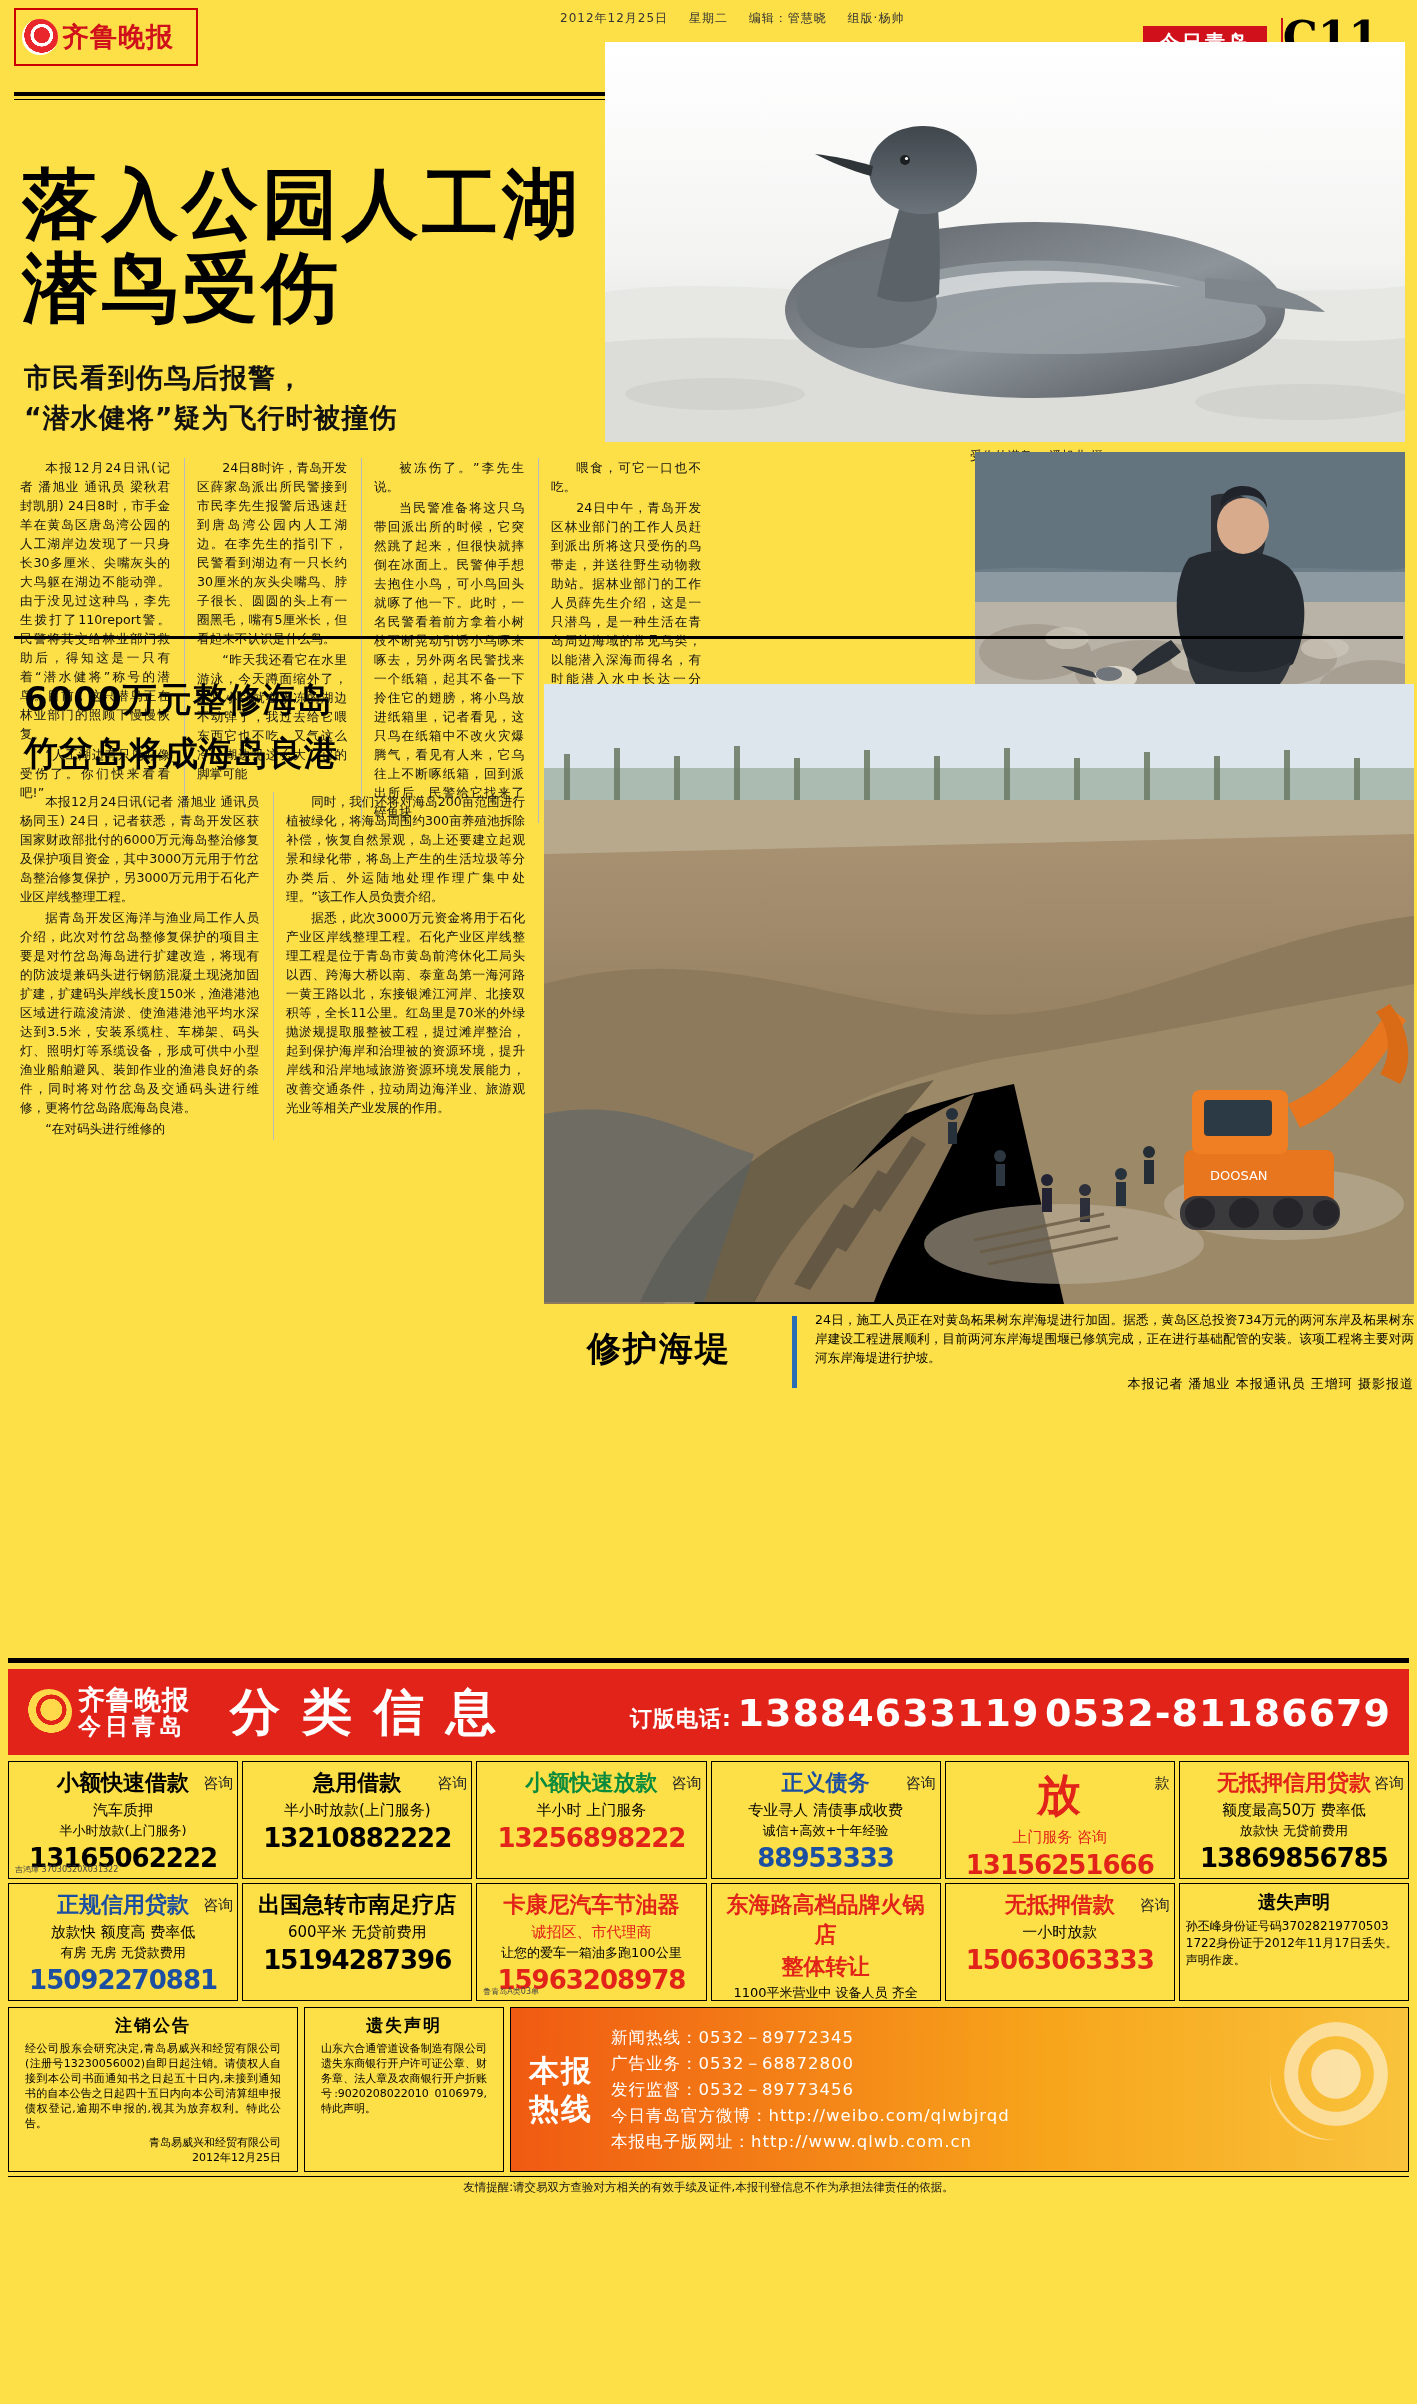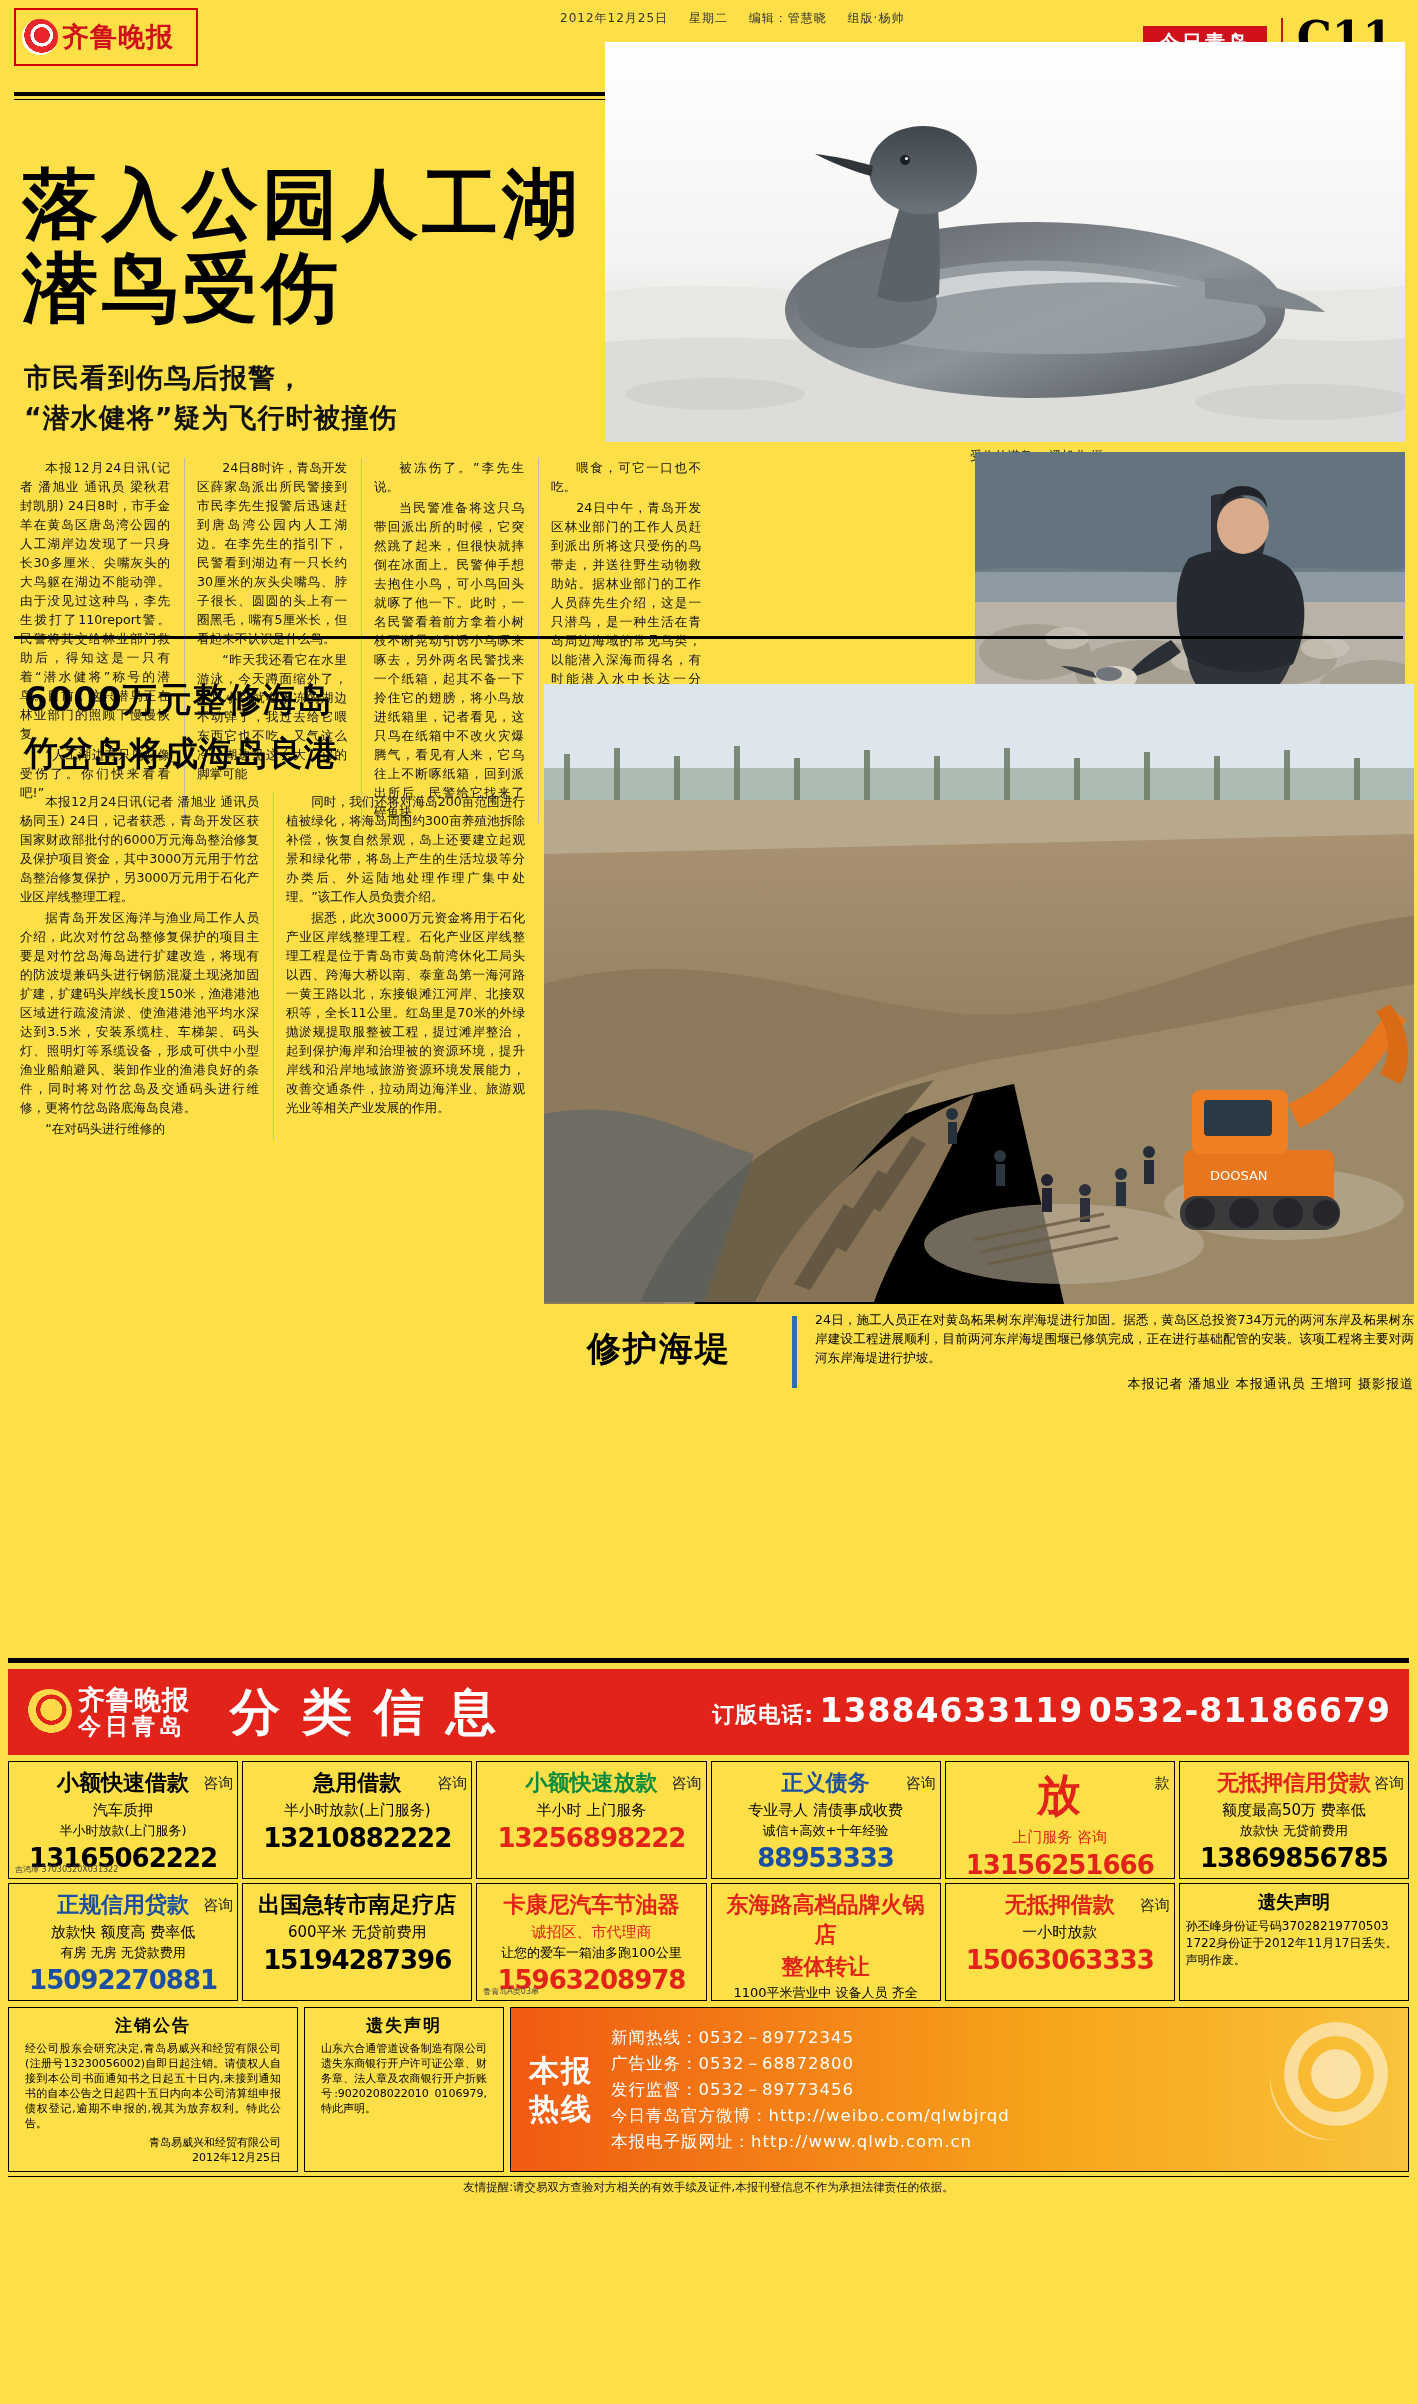--- a/index.html
+++ b/index.html
@@ -9,21 +9,21 @@
   
   .masthead{position:relative;height:92px;padding:6px 14px 0 14px;box-sizing:border-box;}
   .logo-box{position:absolute;left:14px;top:8px;width:180px;height:54px;border:2px solid #c00;display:flex;align-items:center;}
   .logo-swirl{width:36px;height:36px;margin-left:6px;border-radius:50%;
      background:radial-gradient(circle at 55% 45%, #e8262b 0 28%, #fff 29% 40%, #e8262b 41% 62%, #fff 63% 74%, #e8262b 75% 100%);}
   .logo-text{font-size:27px;font-weight:bold;color:#d0111b;margin-left:4px;letter-spacing:1px;font-family:"DejaVu Sans",sans-serif;}
   .mast-meta{position:absolute;left:560px;top:10px;font-size:12px;color:#333;letter-spacing:1px;}
   .mast-meta span{margin-right:16px;}
   .today-tag{position:absolute;right:150px;top:26px;background:#d0111b;color:#fff;font-size:20px;font-weight:bold;padding:3px 16px;letter-spacing:3px;}
   .mast-section{position:absolute;right:150px;top:56px;font-size:28px;font-weight:bold;color:#d0111b;letter-spacing:2px;}
-  .page-code{position:absolute;right:24px;top:12px;font-size:44px;font-weight:bold;color:#000;font-family:"DejaVu Serif",serif;}
+  .page-code{position:absolute;right:38px;top:12px;font-size:44px;font-weight:bold;color:#000;font-family:"DejaVu Serif",serif;}
   .mast-vline{position:absolute;right:134px;top:18px;width:2px;height:62px;background:#d0111b;}
 
   .rule-thick{height:4px;background:#000;margin:0 14px;}
   .rule-thin{height:1px;background:#000;margin:3px 14px 0 14px;}
 
   
   .lead{position:relative;margin:0 14px;height:560px;}
   .headline{position:absolute;left:8px;top:62px;}
   .headline h1{margin:0;font-size:76px;line-height:84px;font-weight:bold;letter-spacing:4px;font-family:"DejaVu Sans",sans-serif;}
   .subhead{position:absolute;left:10px;top:258px;font-size:27px;line-height:40px;font-weight:bold;color:#111;letter-spacing:1px;}
@@ -60,21 +60,21 @@
   .ad-banner{margin:6px 8px 0 8px;height:86px;background:#e2231a;position:relative;display:flex;align-items:center;}
   .ab-logo{margin-left:18px;display:flex;align-items:center;}
   .ab-swirl{width:46px;height:46px;border-radius:50%;
      background:radial-gradient(circle at 55% 45%, #ffd94a 0 30%, #e2231a 31% 42%, #ffd94a 43% 64%, #e2231a 65% 76%, #ffd94a 77% 100%);}
   .ab-logo-txt{color:#fff;font-weight:bold;margin-left:6px;line-height:1.05;}
   .ab-logo-txt .l1{font-size:27px;letter-spacing:1px;}
   .ab-logo-txt .l2{font-size:23px;letter-spacing:4px;}
   .ab-title{color:#fff;font-size:50px;font-weight:bold;letter-spacing:22px;margin-left:40px;}
   .ab-phone{position:absolute;right:18px;top:22px;color:#fff;font-weight:bold;}
   .ab-phone .lbl{font-size:22px;letter-spacing:1px;}
-  .ab-phone .num{font-size:33px;letter-spacing:1px;}
+  .ab-phone .num{font-size:38px;letter-spacing:1px;}
 
   .ads-grid{margin:6px 8px 0 8px;display:grid;grid-template-columns:repeat(6,1fr);gap:4px;}
   .ad{border:1px solid #000;height:118px;padding:4px 6px;box-sizing:border-box;position:relative;text-align:center;overflow:hidden;}
   .ad .corner{position:absolute;right:4px;top:16px;font-size:15px;line-height:11px;color:#222;}
   .ad .t1{font-size:22px;font-weight:bold;letter-spacing:0px;margin-top:2px;}
   .ad .t2{font-size:15px;margin-top:3px;}
   .ad .t3{font-size:13px;margin-top:2px;}
   .ad .big{font-size:26px;font-weight:bold;margin-top:3px;letter-spacing:-1px;}
   .red{color:#e2231a;}.blue{color:#1c4fa1;}.green{color:#0a8a3c;}.black{color:#000;}
   .ad .stamp{position:absolute;left:6px;bottom:3px;font-size:8px;color:#444;}

